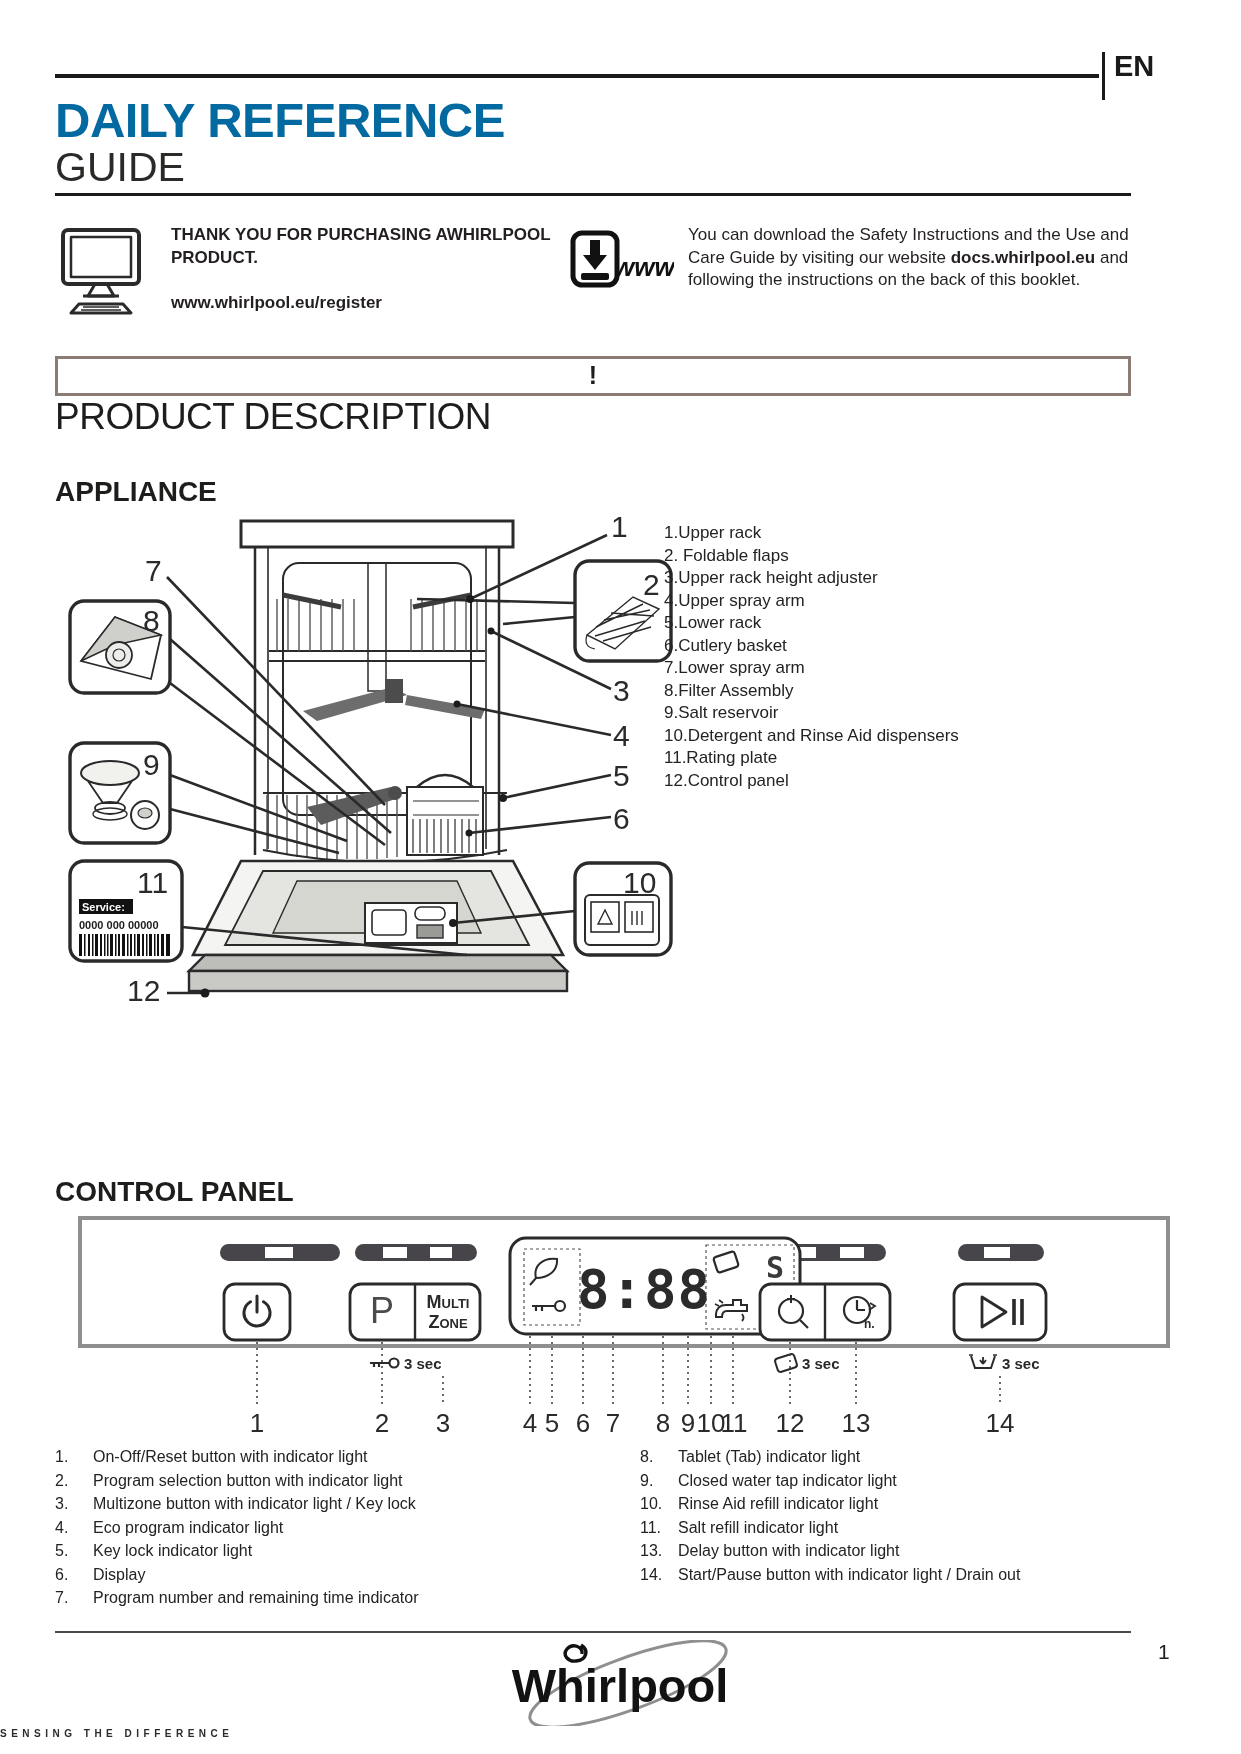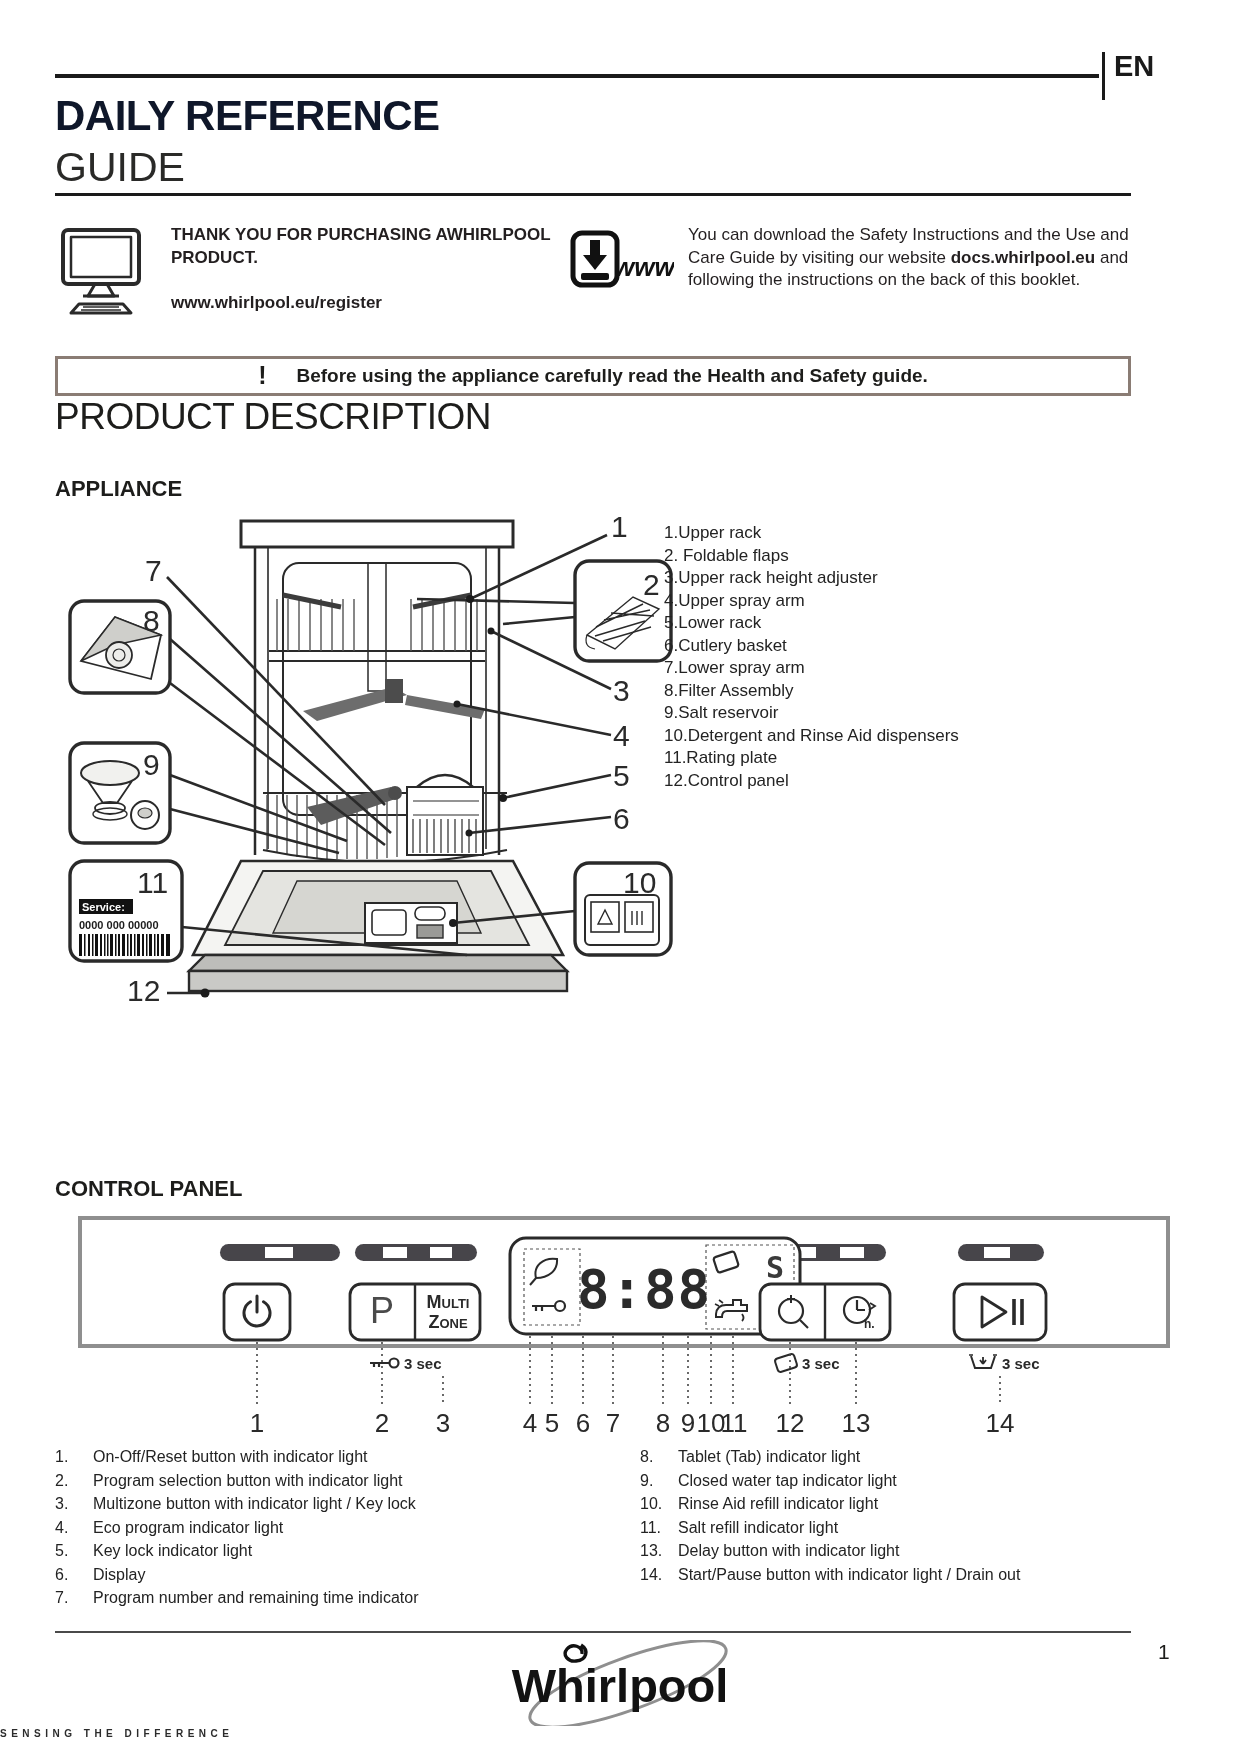--- a/index.html
+++ b/index.html
@@ -2,39 +2,39 @@
 <html><head>
 <meta charset="utf-8">
 <style>
   html,body{margin:0;padding:0;background:#fff;}
   .page{position:relative;width:1241px;height:1754px;background:#fff;overflow:hidden;
         font-family:"Liberation Sans",sans-serif;color:#231f20;}
   
   .hdr-rule{position:absolute;left:55px;top:74px;width:1044px;height:4px;background:#1a1a1a;}
   .hdr-vbar{position:absolute;left:1102px;top:52px;width:3px;height:48px;background:#1a1a1a;}
   .hdr-lang{position:absolute;left:1114px;top:50px;font-size:29px;font-weight:bold;color:#1a1a1a;}
-  .title1{position:absolute;left:55px;top:92px;font-size:42px;font-weight:bold;letter-spacing:-.5px;color:#0f172a;}
+  .title1{position:absolute;left:55px;top:92px;font-size:49px;font-weight:bold;letter-spacing:-.5px;color:#0369a1;}
   .title2{position:absolute;left:55px;top:144px;font-size:41px;font-weight:300;color:#2a2a28;}
   .rule2{position:absolute;left:55px;top:193px;width:1076px;height:3px;background:#1a1a1a;}
   
   .intro{position:absolute;left:55px;top:224px;width:1076px;display:flex;}
   .intro-left{width:515px;display:flex;}
   .intro-right{width:561px;display:flex;}
   .icon-block{flex:0 0 auto;}
   .intro-text{margin-left:24px;font-size:17px;line-height:1.33;width:402px;}
   .intro-text .b{font-weight:bold;}
   .intro-right .intro-text{margin-left:14px;width:452px;}
   .dl-icon-wrap{display:flex;align-items:flex-start;padding-top:6px;}
   
   .warning{position:absolute;left:55px;top:356px;width:1070px;height:34px;border:3px solid #8a7c74;
            display:flex;align-items:center;justify-content:center;gap:30px;}
   .warning .mark{font-size:25px;font-weight:bold;color:#1d1d1b;transform:translateY(-1px);}
   .warning .wtext{font-size:19px;font-weight:bold;color:#1d1d1b;}
   .pd-heading{position:absolute;left:55px;top:396px;font-size:37px;font-weight:normal;letter-spacing:-.5px;color:#1d1d1b;}
-  .sub-heading{font-size:22px;font-weight:bold;color:#1d1d1b;}
+  .sub-heading{font-size:28px;font-weight:bold;color:#1d1d1b;}
   .appliance-h{position:absolute;left:55px;top:476px;}
   .cp-h{position:absolute;left:55px;top:1176px;}
   
   .diagram-svg{position:absolute;left:55px;top:503px;}
   .parts-list{position:absolute;left:664px;top:522px;font-size:17px;line-height:22.5px;color:#232323;}
   .parts-list div{white-space:nowrap;}
   
   .panel-svg{position:absolute;left:78px;top:1216px;}
   
   .legend{position:absolute;left:55px;top:1448px;width:1131px;display:flex;font-size:16px;color:#232323;}
@@ -97,21 +97,20 @@
         </svg>
       </div>
       <div class="intro-text">
         <span>You can download the Safety Instructions and the Use and Care Guide by visiting our website </span><span class="b">docs.whirlpool.eu</span><span> and following the instructions on the back of this booklet.</span>
       </div>
     </div>
   </div>
 
   <div class="warning">
     <span class="mark">!</span>
-    <span class="wtext">Before using the appliance carefully read the Health and Safety guide.</span>
   </div>
 
   <div class="pd-heading">PRODUCT DESCRIPTION</div>
   <div class="sub-heading appliance-h">APPLIANCE</div>
 
   <svg class="diagram-svg" width="645" height="545" viewBox="0 0 645 545">
     <g>
 
       <rect x="186" y="18" width="272" height="26" fill="#fff" stroke="#2a2a2a" stroke-width="3"></rect>
 

